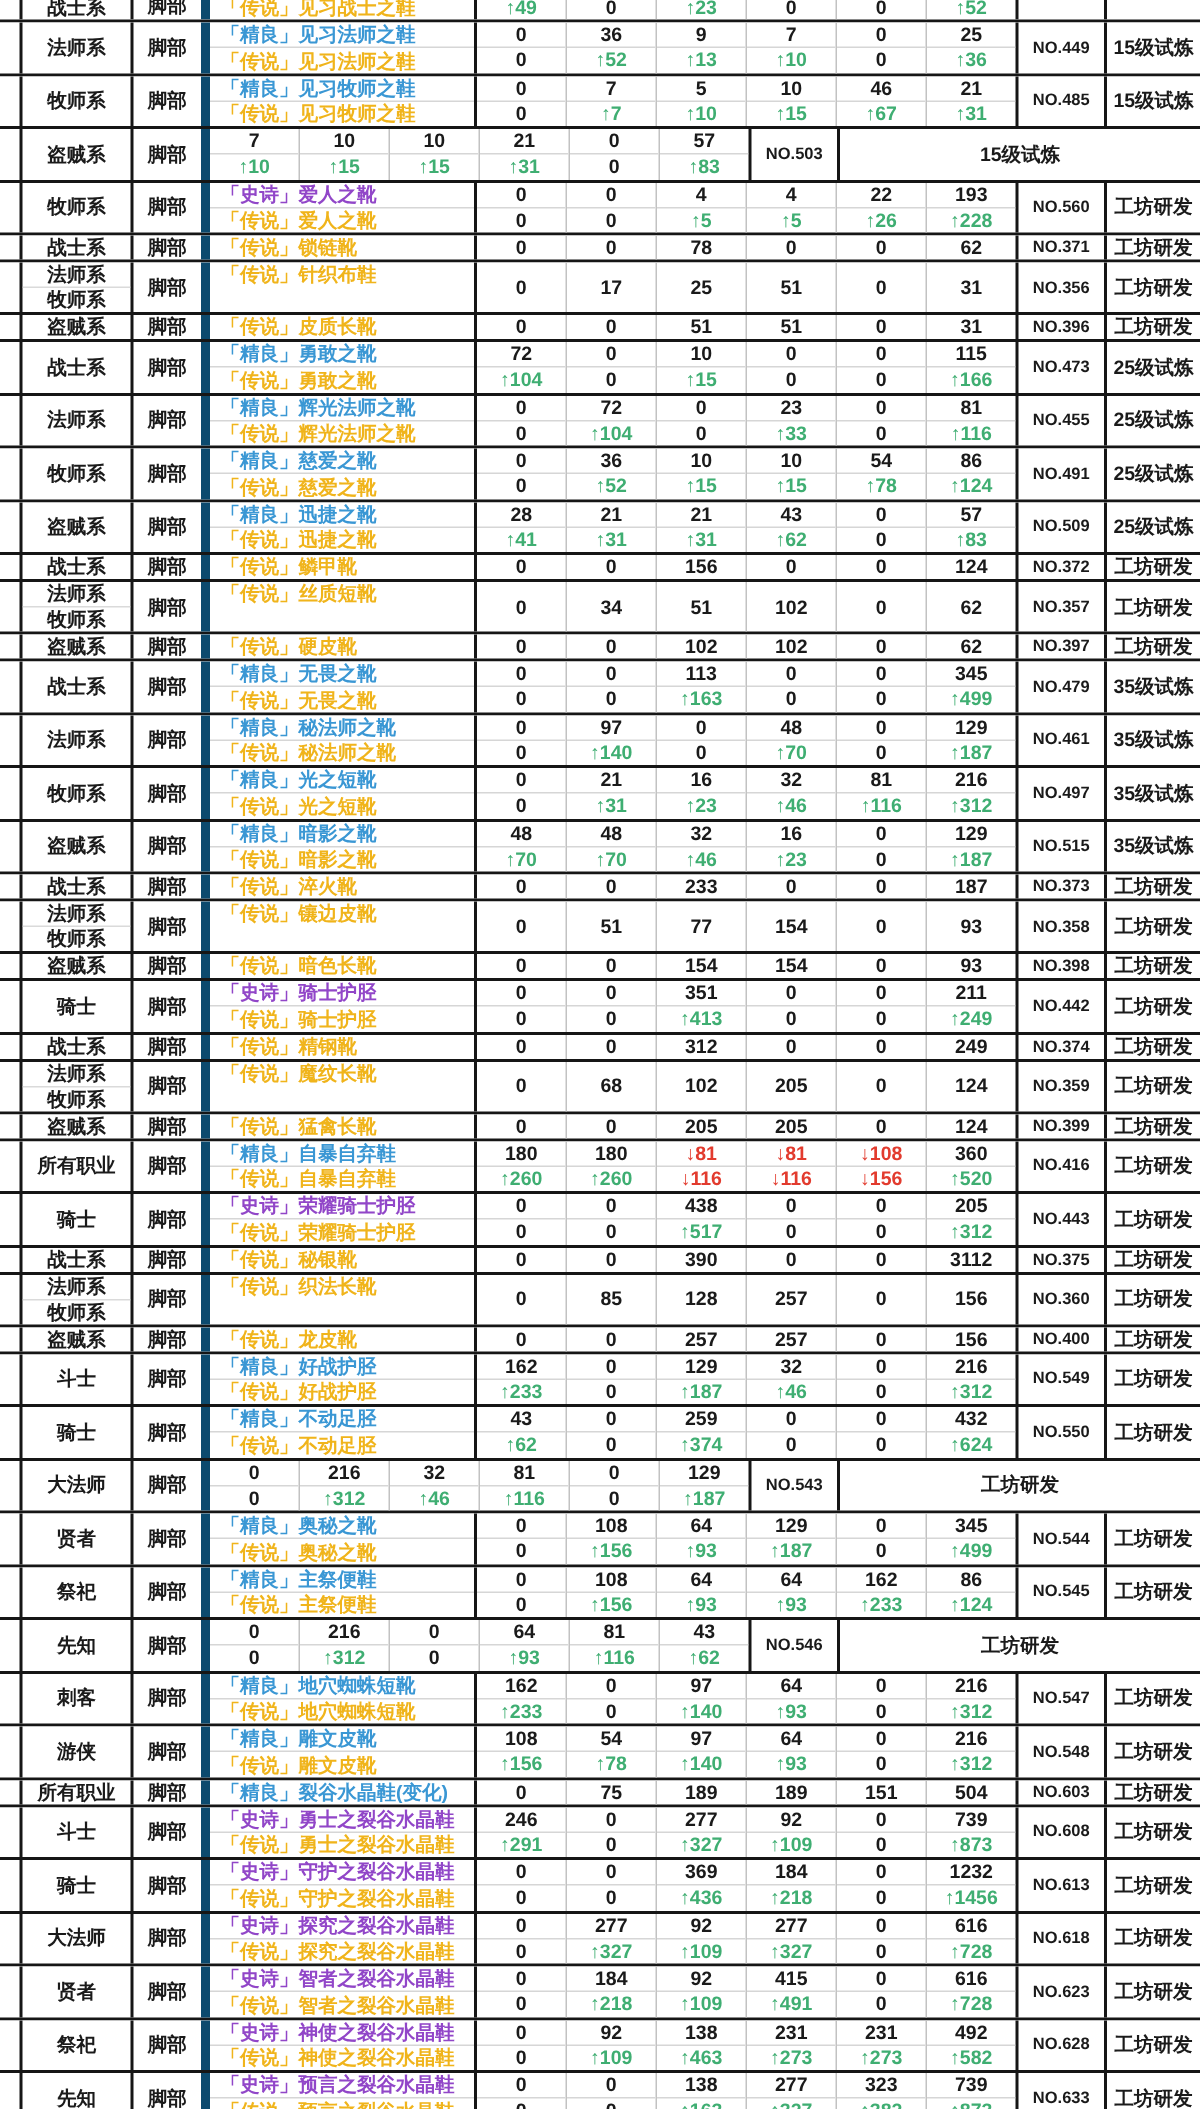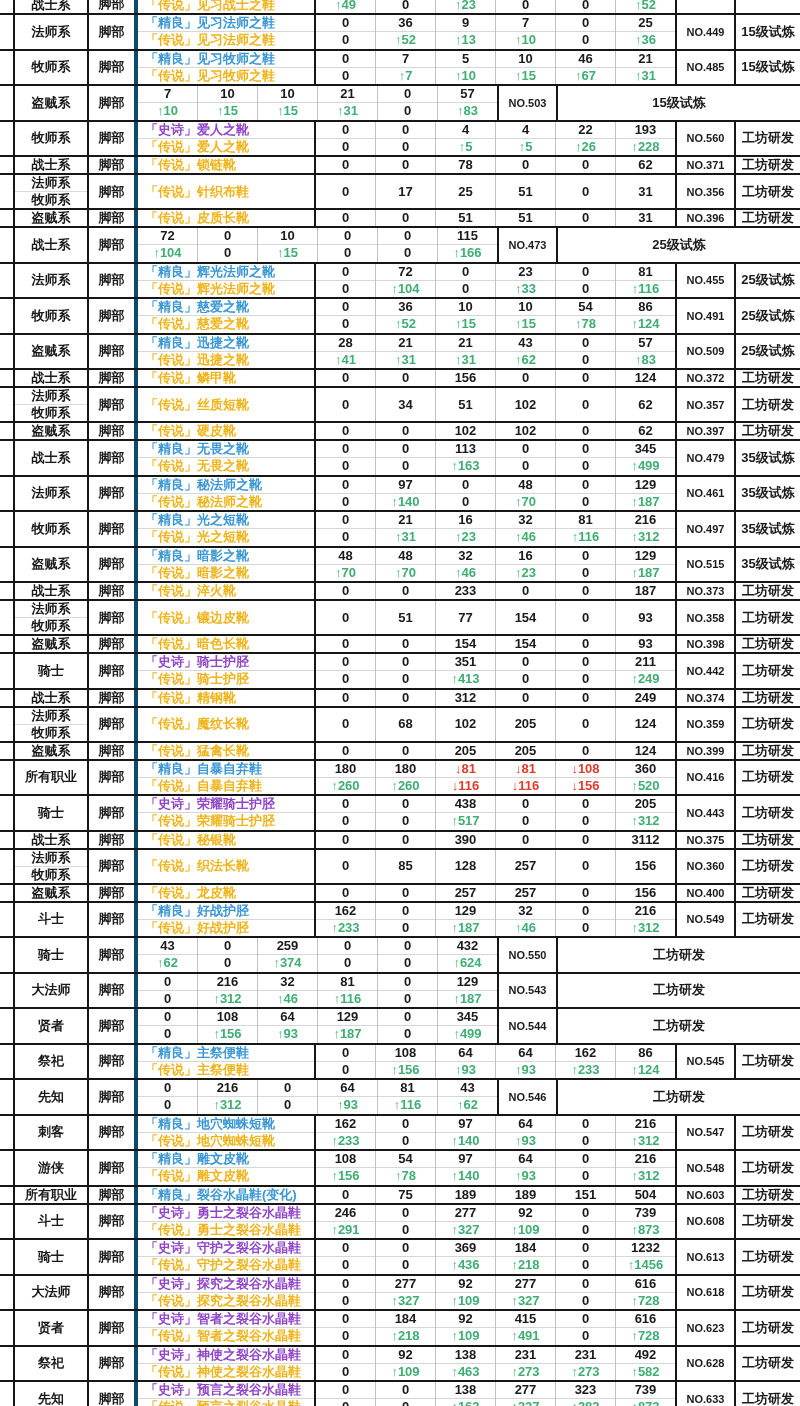--- a/index.html
+++ b/index.html
@@ -3,22 +3,22 @@
 <meta charset="utf-8">
 <style>
   html,body{margin:0;padding:0;background:#e8e8e8}
   #screen{width:800px;height:1406px;overflow:hidden;background:#ffffff;
     font-family:"Liberation Sans",sans-serif;font-weight:700;color:#1a1a1a;
     margin:0 auto;position:relative}
   .row{display:flex;align-items:stretch;border-bottom:2px solid #161616;box-sizing:border-box;background:#fff}
   .row>div{box-sizing:content-box}
   .c0{width:13px;border-right:2px solid #161616}
   .c1{width:72px;border-right:2px solid #161616;display:flex;flex-direction:column;justify-content:center;text-align:center;font-size:13px;overflow:hidden}
-  .c2{width:45px;border-right:4px solid #0c4a6e;display:flex;align-items:center;justify-content:center;font-size:13px;overflow:hidden}
-  .c3{width:176px;border-right:2px solid #161616;display:flex;flex-direction:column;justify-content:center;overflow:hidden}
+  .c2{width:45px;border-right:6px solid #0c4a6e;display:flex;align-items:center;justify-content:center;font-size:13px;overflow:hidden}
+  .c3{width:176px;border-right:2px solid #161616;display:flex;flex-direction:column;justify-content:space-between;overflow:hidden}
   .cs{width:59px;border-right:1px solid #c2c2c2;display:flex;flex-direction:column;justify-content:center;text-align:center;font-size:13px;overflow:hidden}
   .cs.last{border-right:2px solid #161616}
   .c4{width:57px;border-right:2px solid #161616;display:flex;align-items:center;justify-content:center;font-size:11px;overflow:hidden}
   .c5{flex:1;display:flex;align-items:center;justify-content:center;font-size:13px;white-space:nowrap;overflow:hidden}
   .single{height:18px}
   .double{height:35.5px}
   .dc{height:35px}
   .partial{height:15px;overflow:hidden}
   .partial .c1,.partial .c3,.partial .cs{justify-content:flex-end}
   .partial .c2,.partial .c4,.partial .c5{align-items:flex-end}
@@ -302,20 +302,24 @@
       </div>
       <div class="c4">NO.396</div>
       <div class="c5">工坊研发</div>
     </div>
     <div class="row double">
       <div class="c0"></div>
       <div class="c1">
         <div class="clsline">战士系</div>
       </div>
       <div class="c2">脚部</div>
+      <div class="c3">
+        <div class="itline q-fine isep">「精良」勇敢之靴</div>
+        <div class="itline q-legend">「传说」勇敢之靴</div>
+      </div>
       <div class="cs">
         <div class="stline isep">72</div>
         <div class="stline up">↑104</div>
       </div>
       <div class="cs">
         <div class="stline isep">0</div>
         <div class="stline">0</div>
       </div>
       <div class="cs">
         <div class="stline isep">10</div>
@@ -1106,20 +1110,24 @@
       </div>
       <div class="c4">NO.549</div>
       <div class="c5">工坊研发</div>
     </div>
     <div class="row double">
       <div class="c0"></div>
       <div class="c1">
         <div class="clsline">骑士</div>
       </div>
       <div class="c2">脚部</div>
+      <div class="c3">
+        <div class="itline q-fine isep">「精良」不动足胫</div>
+        <div class="itline q-legend">「传说」不动足胫</div>
+      </div>
       <div class="cs">
         <div class="stline isep">43</div>
         <div class="stline up">↑62</div>
       </div>
       <div class="cs">
         <div class="stline isep">0</div>
         <div class="stline">0</div>
       </div>
       <div class="cs">
         <div class="stline isep">259</div>
@@ -1172,20 +1180,24 @@
       </div>
       <div class="c4">NO.543</div>
       <div class="c5">工坊研发</div>
     </div>
     <div class="row double">
       <div class="c0"></div>
       <div class="c1">
         <div class="clsline">贤者</div>
       </div>
       <div class="c2">脚部</div>
+      <div class="c3">
+        <div class="itline q-fine isep">「精良」奥秘之靴</div>
+        <div class="itline q-legend">「传说」奥秘之靴</div>
+      </div>
       <div class="cs">
         <div class="stline isep">0</div>
         <div class="stline">0</div>
       </div>
       <div class="cs">
         <div class="stline isep">108</div>
         <div class="stline up">↑156</div>
       </div>
       <div class="cs">
         <div class="stline isep">64</div>

